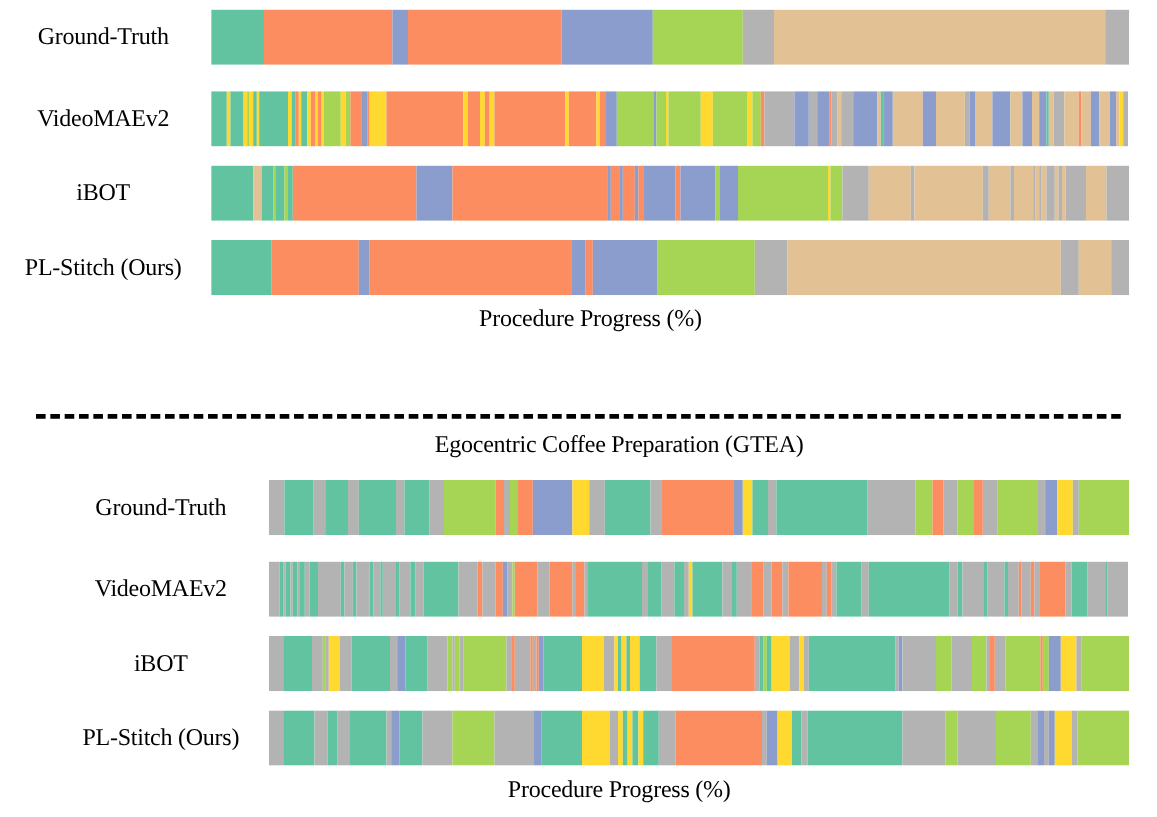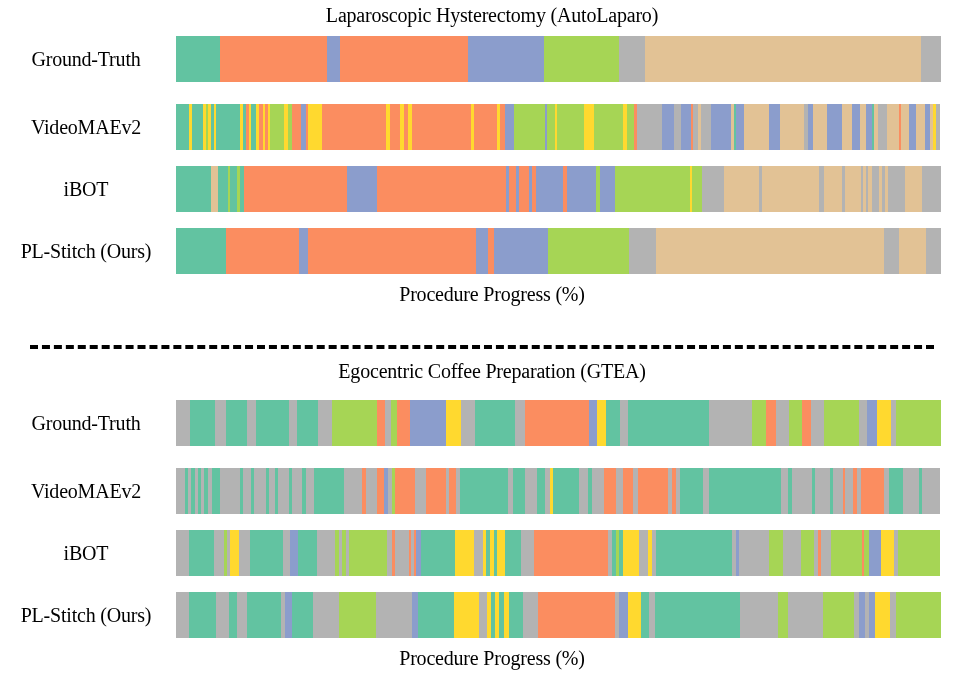--- a/index.html
+++ b/index.html
@@ -24,21 +24,21 @@
     display: flex;
     flex-direction: column;
   }
 
   
   .panel {
     width: 100%;
     position: relative;
   }
   #panel-0 { height: 340px; }
-  #panel-1 { height: 330px; }
+  #panel-1 { height: 330px; padding-left: 48px; }
 
   .panel-title {
     text-align: center;
     font-size: 20px;
     line-height: 26px;
     letter-spacing: -0.2px;
     padding-left: 20px;
     white-space: nowrap;
   }
   #panel-0 .panel-title { padding-top: 2px; }
@@ -105,21 +105,20 @@
   .sp-c { height: 16px; }
   .sp-d { height: 12px; }
 </style>
 </head>
 <body>
 
 <div class="figure">
 
   <div class="panel" id="panel-0">
 
-    <div class="panel-title">Laparoscopic Hysterectomy (AutoLaparo)</div>
 
     <div class="sp-a"></div>
 
     <div class="rows">
 
       <div class="row">
         <div class="row-label">Ground-Truth</div>
         <div class="bar">
             <div class="seg" style="background: rgb(98, 195, 161); width: 5.8%;"></div>
             <div class="seg" style="background: rgb(251, 141, 96); width: 14%;"></div>

